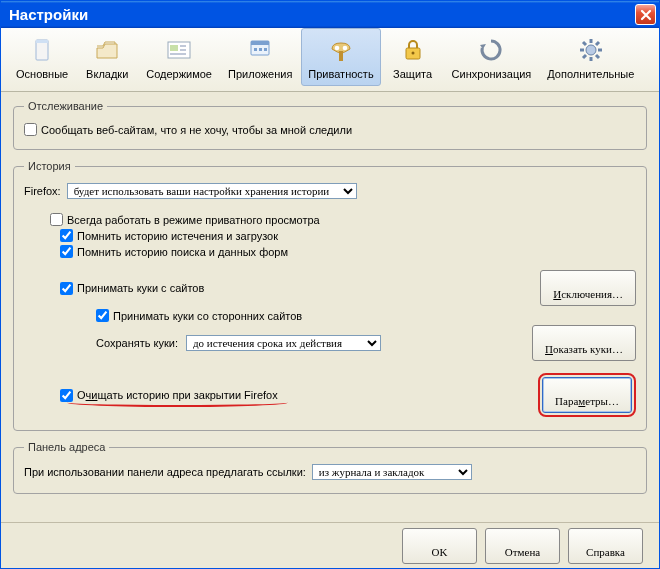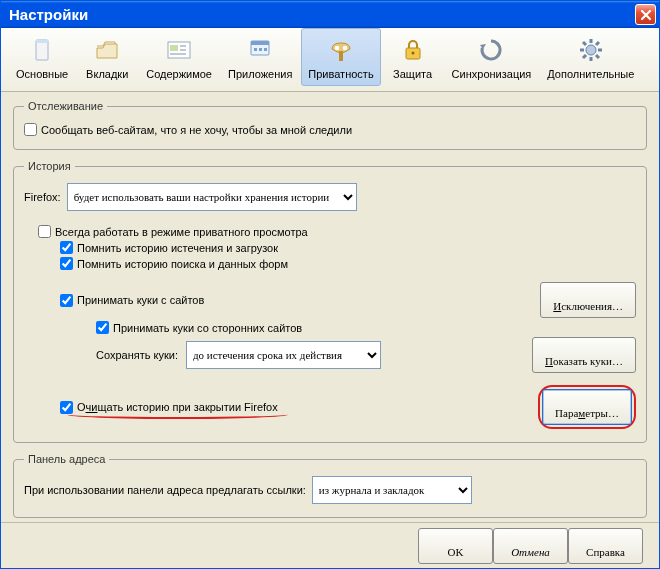--- a/index.html
+++ b/index.html
@@ -18,37 +18,37 @@
 
 .content { flex: 1; padding: 8px 12px 4px; overflow: auto; }
 
 fieldset { border: 1px solid #a3a3a3; border-radius: 4px; padding: 8px 10px 10px; margin-bottom: 10px; }
 legend { padding: 0 4px; color: #333; }
 
 .row { display: flex; align-items: center; margin: 3px 0; }
 .row label { margin-left: 4px; }
 input[type=checkbox] { width: 13px; height: 13px; margin: 0; }
 
-select { font-family: Tahoma; font-size: 11px; height: 28px; border: 1px solid #7f9db9; background: #fff; padding: 0 2px; }
+select { font-family: Tahoma; font-size: 11px; height: 16px; border: 1px solid #7f9db9; background: #fff; padding: 0 2px; }
 
 .btn { font-family: Tahoma; font-size: 11px; height: 22px; padding: 17px 12px; background: linear-gradient(#fdfdfa, #eceade); border: 1px solid #888; border-radius: 3px; cursor: pointer; outline: none; }
 .btn.focused { border: 1px solid #3169c6; box-shadow: inset 0 0 0 1px #a8c6ea; }
 
-.indent1 { margin-left: 14px; }
+.indent1 { margin-left: 26px; }
 .indent2 { margin-left: 36px; }
 .indent3 { margin-left: 72px; }
 
 .right-btn { margin-left: auto; }
 
 .underline-red { position: relative; }
 .underline-red::after { content: ''; position: absolute; left: -10px; right: -10px; bottom: -6px; height: 5px; border-bottom: 2px solid #d82020; border-radius: 0 0 80% 80% / 0 0 100% 100%; }
 
-.hi-box { border: 2px solid #d82020; border-radius: 14px; padding: 2px; }
-
-.footer { height: 46px; border-top: 1px solid #c0bba7; display: flex; align-items: center; justify-content: flex-end; padding: 0 16px; }
+.hi-box { border: 2px solid #d82020; border-radius: 8px; padding: 2px; }
+
+.footer { height: 46px; border-top: 1px solid #c0bba7; display: flex; align-items: center; justify-content: flex-end; padding: 0 16px; gap: 8px; }
 
 .u { text-decoration: underline; }
 </style>
 </head>
 <body>
 
 <div class="window">
   <div class="titlebar">
     <span class="titlebar-title">Настройки</span>
     <div class="close-btn">
@@ -223,16 +223,16 @@
         <select style="width:160px;">
           <option>из журнала и закладок</option>
         </select>
       </div>
     </fieldset>
 
   </div>
 
   <div class="footer">
     <button class="btn" style="min-width:75px;">OK</button>
-    <button class="btn" style="min-width:75px;font-style:italic;">Отмена</button>
+    <button class="btn" style="min-width:75px;">Отмена</button>
     <button class="btn" style="min-width:75px;">Справка</button>
   </div>
 </div>
 
 </body></html>

